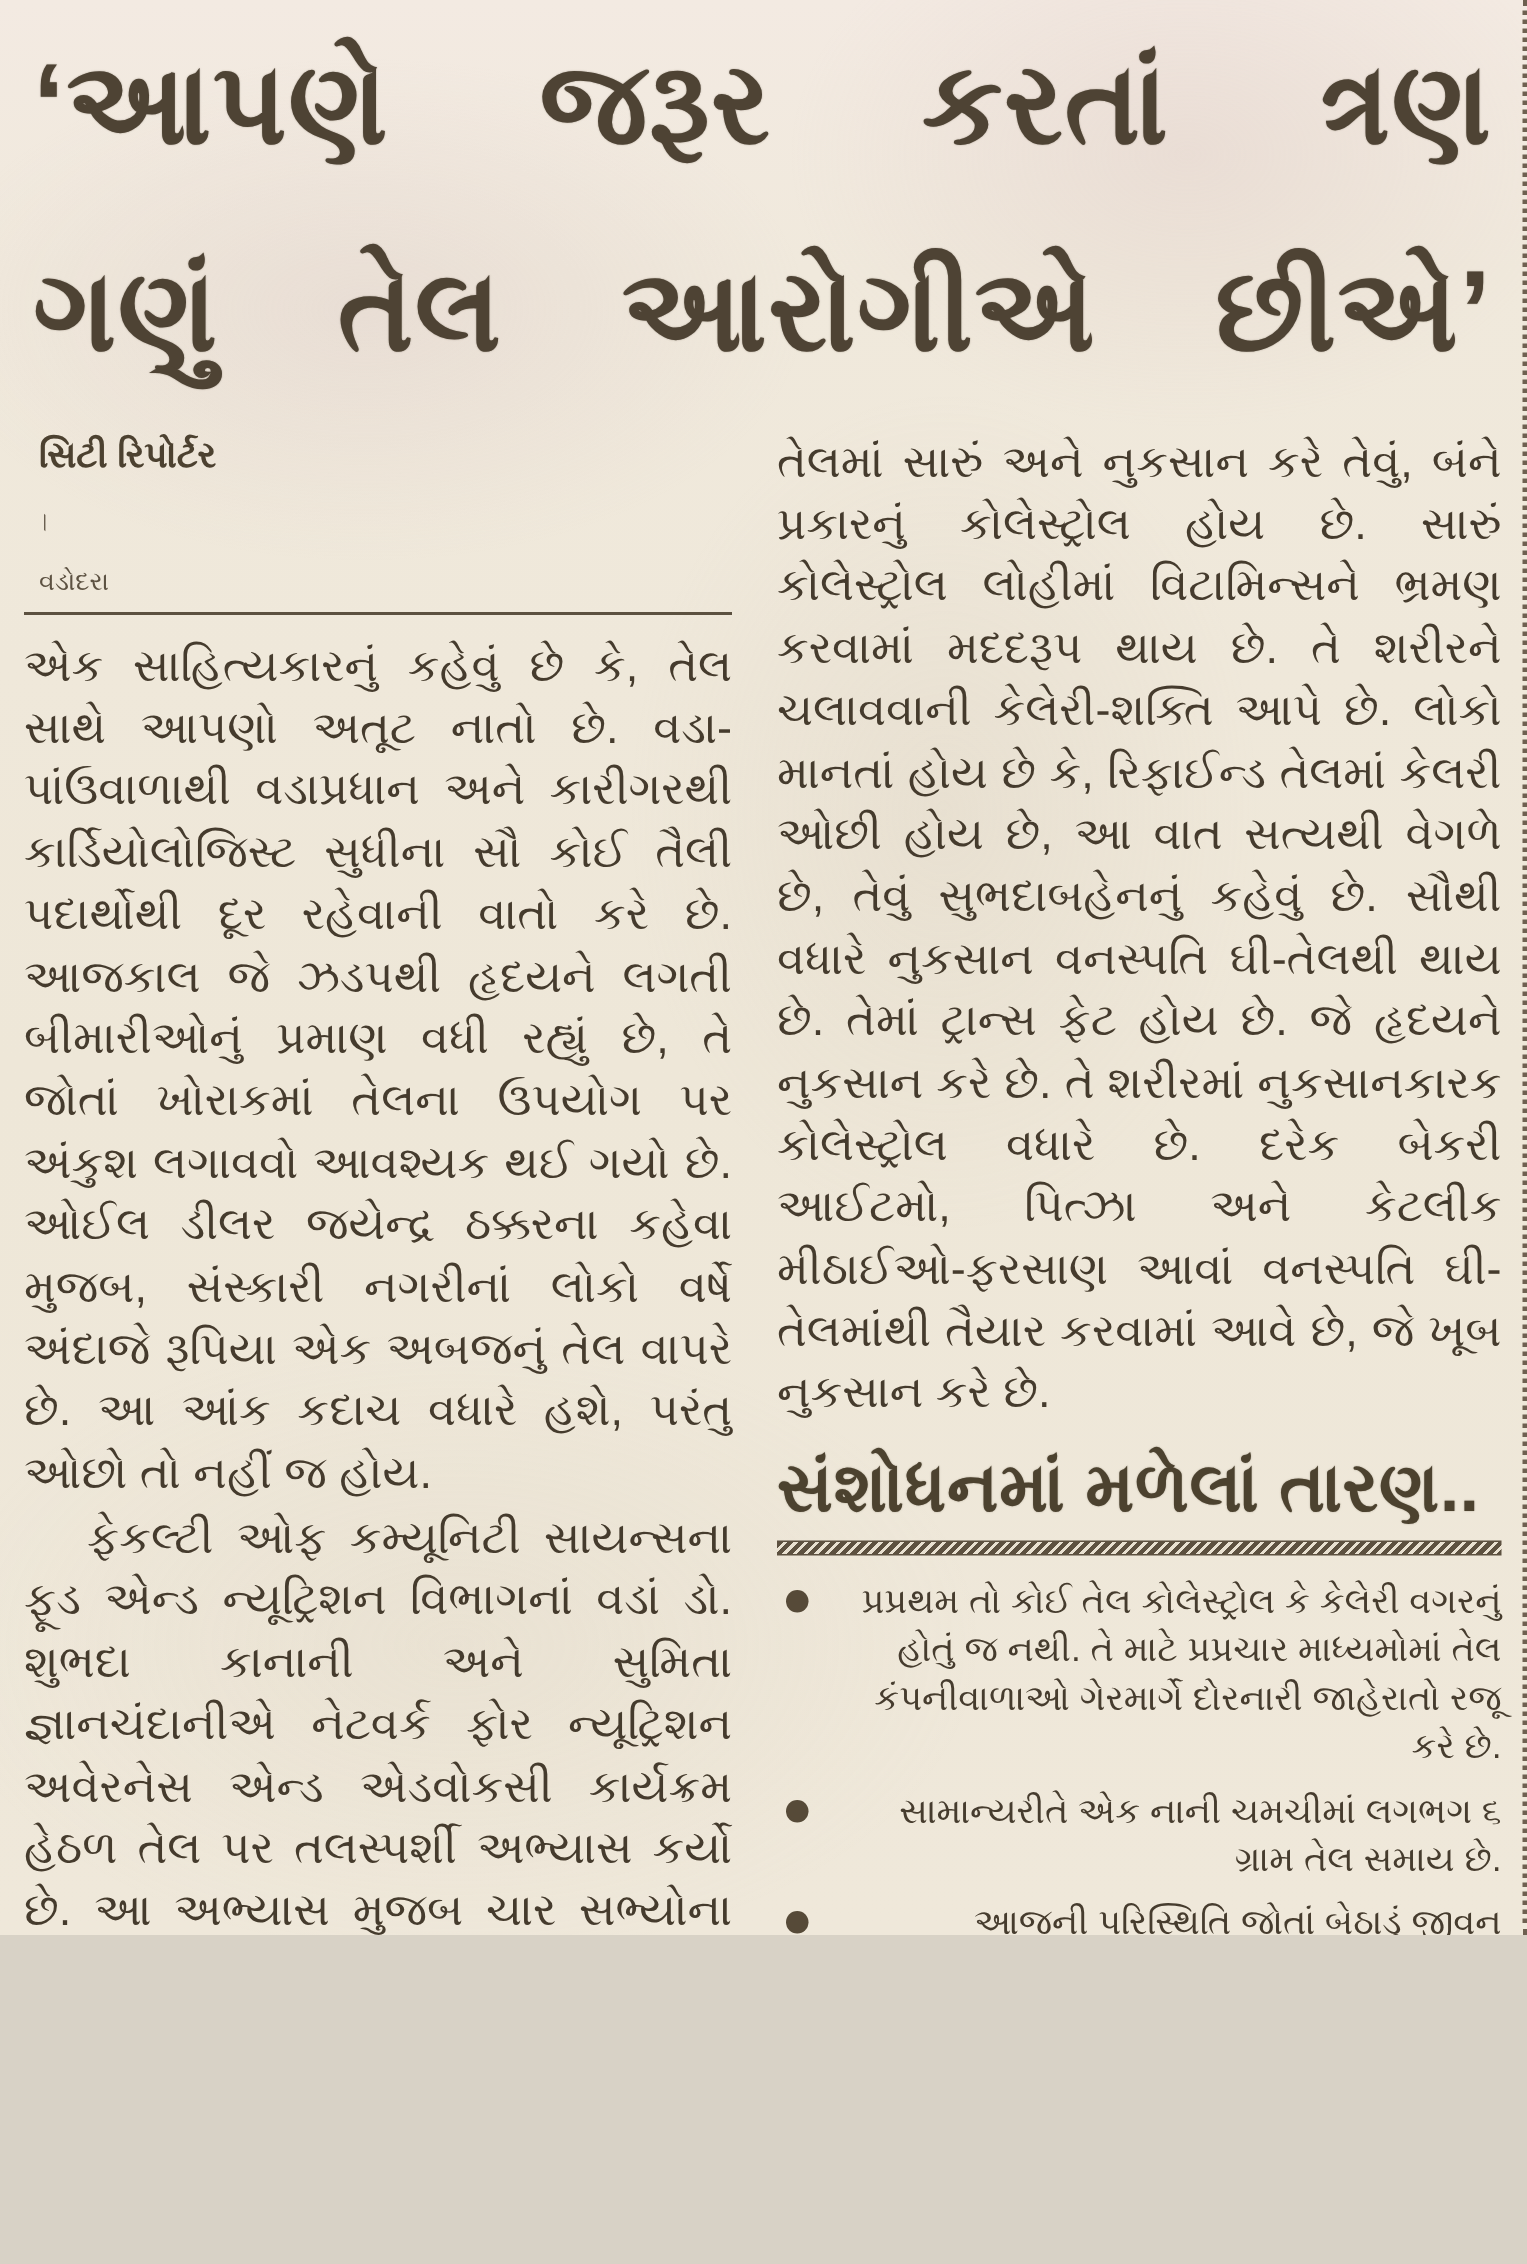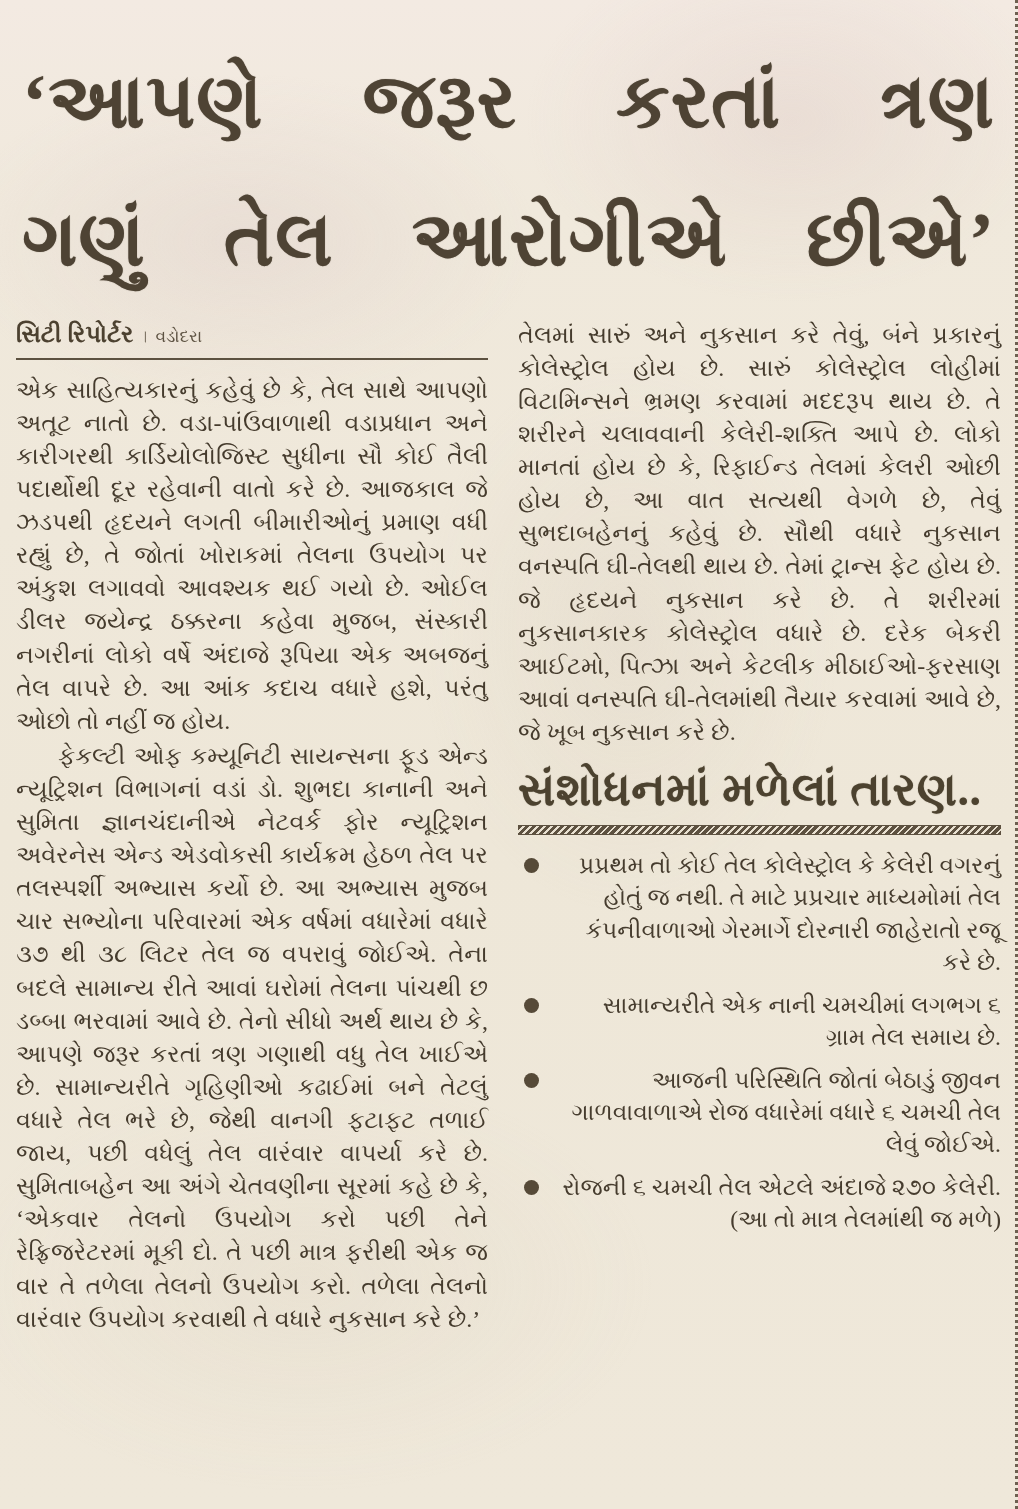--- a/index.html
+++ b/index.html
@@ -3,26 +3,26 @@
 <meta charset="utf-8">
 <style>
   html, body {
     margin: 0;
     padding: 0;
     background: #d8d2c6;
   }
   .page {
     position: relative;
     width: 1018px;
-    height: 1509px;
+    height: 1290px;
     margin: 0 auto;
     box-sizing: border-box;
-    padding: 32px 14px 10px 16px;
+    padding: 1px 14px 10px 16px;
     overflow: hidden;
-    font-family: Liberation Serif, serif;
+    font-family: Liberation Sans, sans-serif;
     color: #473d30;
     background:
       radial-gradient(ellipse 420px 240px at 24% 16%, rgba(216,196,196,0.30), rgba(216,196,196,0) 70%),
       radial-gradient(ellipse 380px 260px at 78% 8%, rgba(214,190,188,0.28), rgba(214,190,188,0) 70%),
       radial-gradient(ellipse 300px 400px at 62% 42%, rgba(205,193,175,0.20), rgba(205,193,175,0) 70%),
       radial-gradient(ellipse 500px 300px at 30% 85%, rgba(210,200,180,0.18), rgba(210,200,180,0) 70%),
       linear-gradient(180deg, #f3eae2 0%, #f0e9dc 14%, #eee7d8 55%, #efe8da 100%);
     border-right: 3px dotted #6e6050;
   }
   
@@ -54,41 +54,42 @@
     display: flex;
     gap: 30px;
     align-items: flex-start;
   }
   .col-left  { width: 472px; flex: 0 0 472px; }
   .col-right { width: 483px; flex: 0 0 483px; }
   
   .byline {
     display: flex;
     align-items: baseline;
-    gap: 8px;
-    margin: 2px 0 10px 0;
+    gap: 20px;
+    margin: 2px 0 10px 10px;
+    flex-direction: column;
   }
   .byline-reporter {
     font-size: 24px;
     font-weight: 700;
     color: #4c4130;
   }
   .byline-sep, .byline-city {
     font-size: 17px;
     color: #5d5242;
   }
   .byline-divider {
     border: 0;
     border-top: 2px solid #5c5140;
     margin: 0 0 14px 0;
   }
   
   .body-par {
     margin: 0 0 2px 0;
-    font-size: 24px;
+    font-size: 30px;
     line-height: 1.38;
     text-align: justify;
     color: #453b2d;
   }
   .body-par.indented { text-indent: 42px; }
   
   .findings { margin-top: 14px; }
   .findings-title {
     margin: 0 0 8px 0;
     font-size: 46px;

